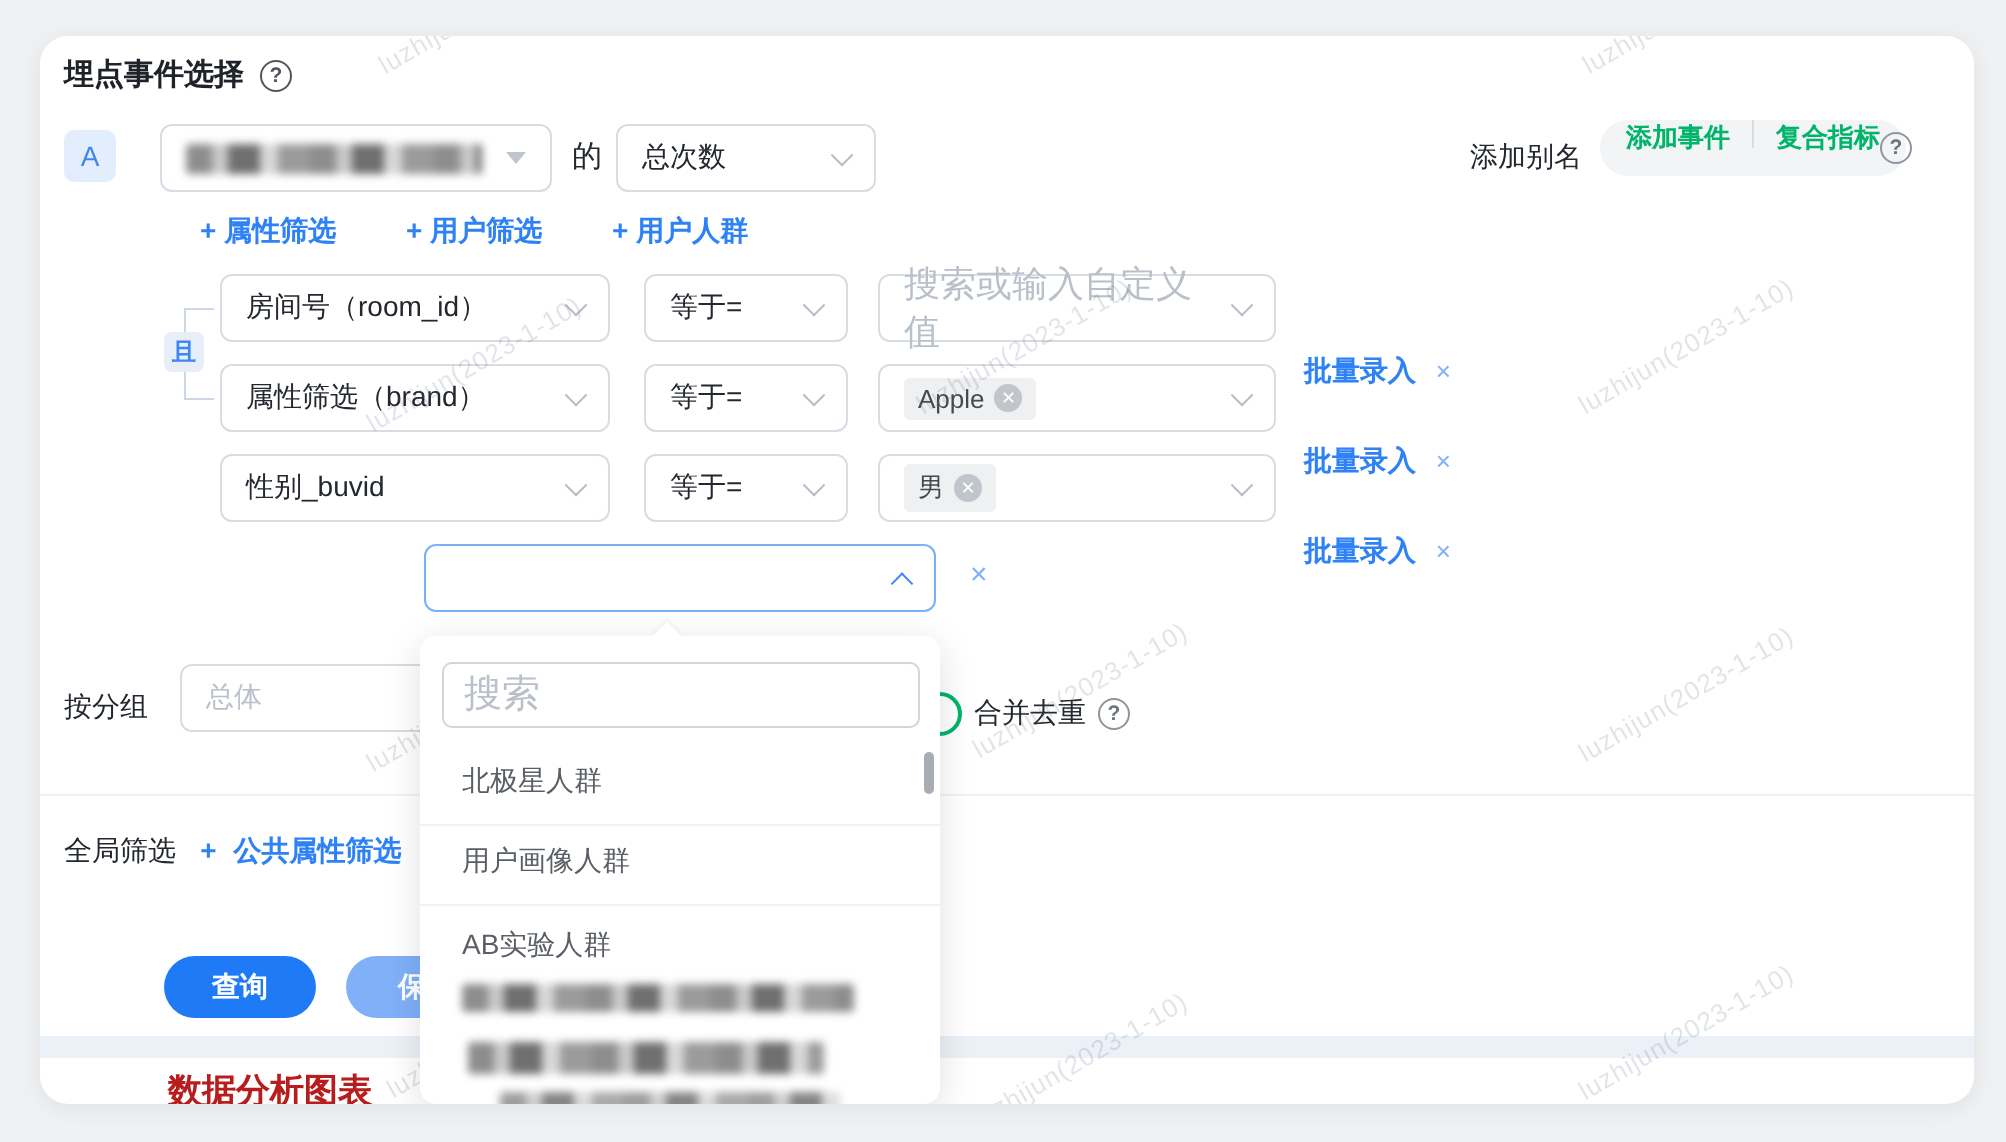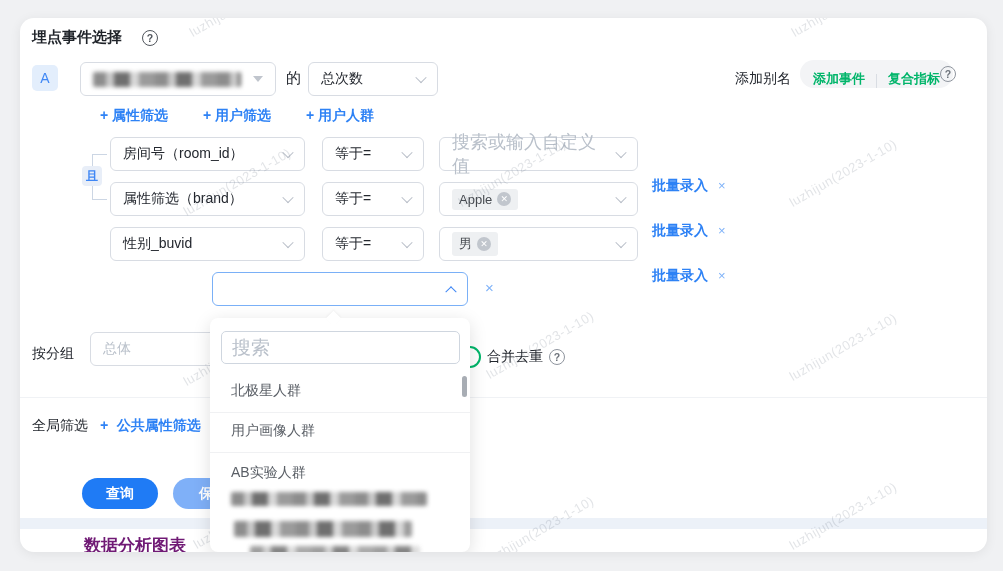--- a/index.html
+++ b/index.html
@@ -30,28 +30,28 @@
           color:#6e747c; font-size:10.5px; align-items:center; justify-content:center; font-weight:bold; }
   .blue-link { color:#2e82f5; font-weight:bold; font-size:14px; cursor:pointer; }
   .xmark { color:#7fb2f8; font-size:13px; margin-left:6px; }
 
   
   .redact { filter:blur(2px); border-radius:2px;
             background:repeating-linear-gradient(90deg,#8d8d8d 0 13px,#c9c9c9 13px 21px,#6f6f6f 21px 37px,#d8d8d8 37px 46px,#9b9b9b 46px 62px); }
 
   
   .title { position:absolute; left:12px; top:10px; font-size:15px; font-weight:bold; color:#1f2329;
-           display:flex; align-items:center; gap:20px; }
+           display:flex; align-items:center; gap:8px; }
   .badge-a { position:absolute; left:12px; top:47px; width:26px; height:26px; background:#e3eefc; color:#3f87f5;
              border-radius:5px; font-size:14px; display:flex; align-items:center; justify-content:center; }
   .de { position:absolute; left:266px; top:51px; font-size:15px; color:#23272e; }
 
   .alias-label { position:absolute; left:715px; top:52px; font-size:14px; color:#23272e; }
   .pill { position:absolute; left:780px; top:42px; height:28px; background:#f3f4f6; border-radius:14px;
-          display:flex; align-items:flex-end; padding:0 13px; gap:11px; }
+          display:flex; align-items:flex-start; padding:0 13px; gap:11px; }
   .pill span.g { color:#00b56a; font-weight:bold; font-size:13px; cursor:pointer; }
   .pill .vd { width:1px; height:14px; background:#d9dde3; }
   .pill-help { position:absolute; left:920px; top:48px; }
 
   
   .flinks { position:absolute; top:89px; }
 
   
   .vline { position:absolute; left:72px; top:136px; width:1px; height:46px; background:#ccd6e4; }
   .hstub { position:absolute; left:72px; width:15px; height:1px; background:#ccd6e4; }
@@ -69,21 +69,21 @@
 
   
   .lbl { position:absolute; font-size:14px; color:#23272e; }
   .toggle-ring { position:absolute; left:439px; top:328px; width:22px; height:22px; border-radius:50%;
                  border:2.5px solid #00b56a; background:#fff; }
   .hr { position:absolute; left:0; top:379px; width:967px; height:1px; background:#f0f2f5; }
 
   .btn { position:absolute; height:31px; border:none; border-radius:16px; color:#fff; font-size:14px;
          font-weight:bold; font-family:inherit; cursor:pointer; }
   .band { position:absolute; left:0; top:500px; width:967px; height:11px; background:#ecf1f8; }
-  .bottom-title { position:absolute; left:64px; top:516px; font-size:17px; font-weight:bold; color:#701a75; }
+  .bottom-title { position:absolute; left:64px; top:516px; font-size:17px; font-weight:bold; color:#b91c1c; }
 
   
   .panel { position:absolute; left:190px; top:300px; width:260px; height:234px; background:#fff;
            border-radius:8px; box-shadow:0 4px 18px rgba(0,0,0,.13); z-index:5; }
   .panel .caret { position:absolute; left:118px; top:-5px; width:11px; height:11px; background:#fff;
                   transform:rotate(45deg); box-shadow:-1px -1px 2px rgba(0,0,0,.04); }
   .panel .search { position:absolute; left:11px; top:13px; width:239px; height:33px; border:1px solid #cfd6df;
                    border-radius:5px; padding:0 10px; font-size:19px; font-family:inherit; color:#23272e; outline:none; }
   .panel .search::placeholder { color:#b9c0ca; }
   .panel .item { position:absolute; left:21px; font-size:14px; color:#5a5f66; cursor:pointer; }

